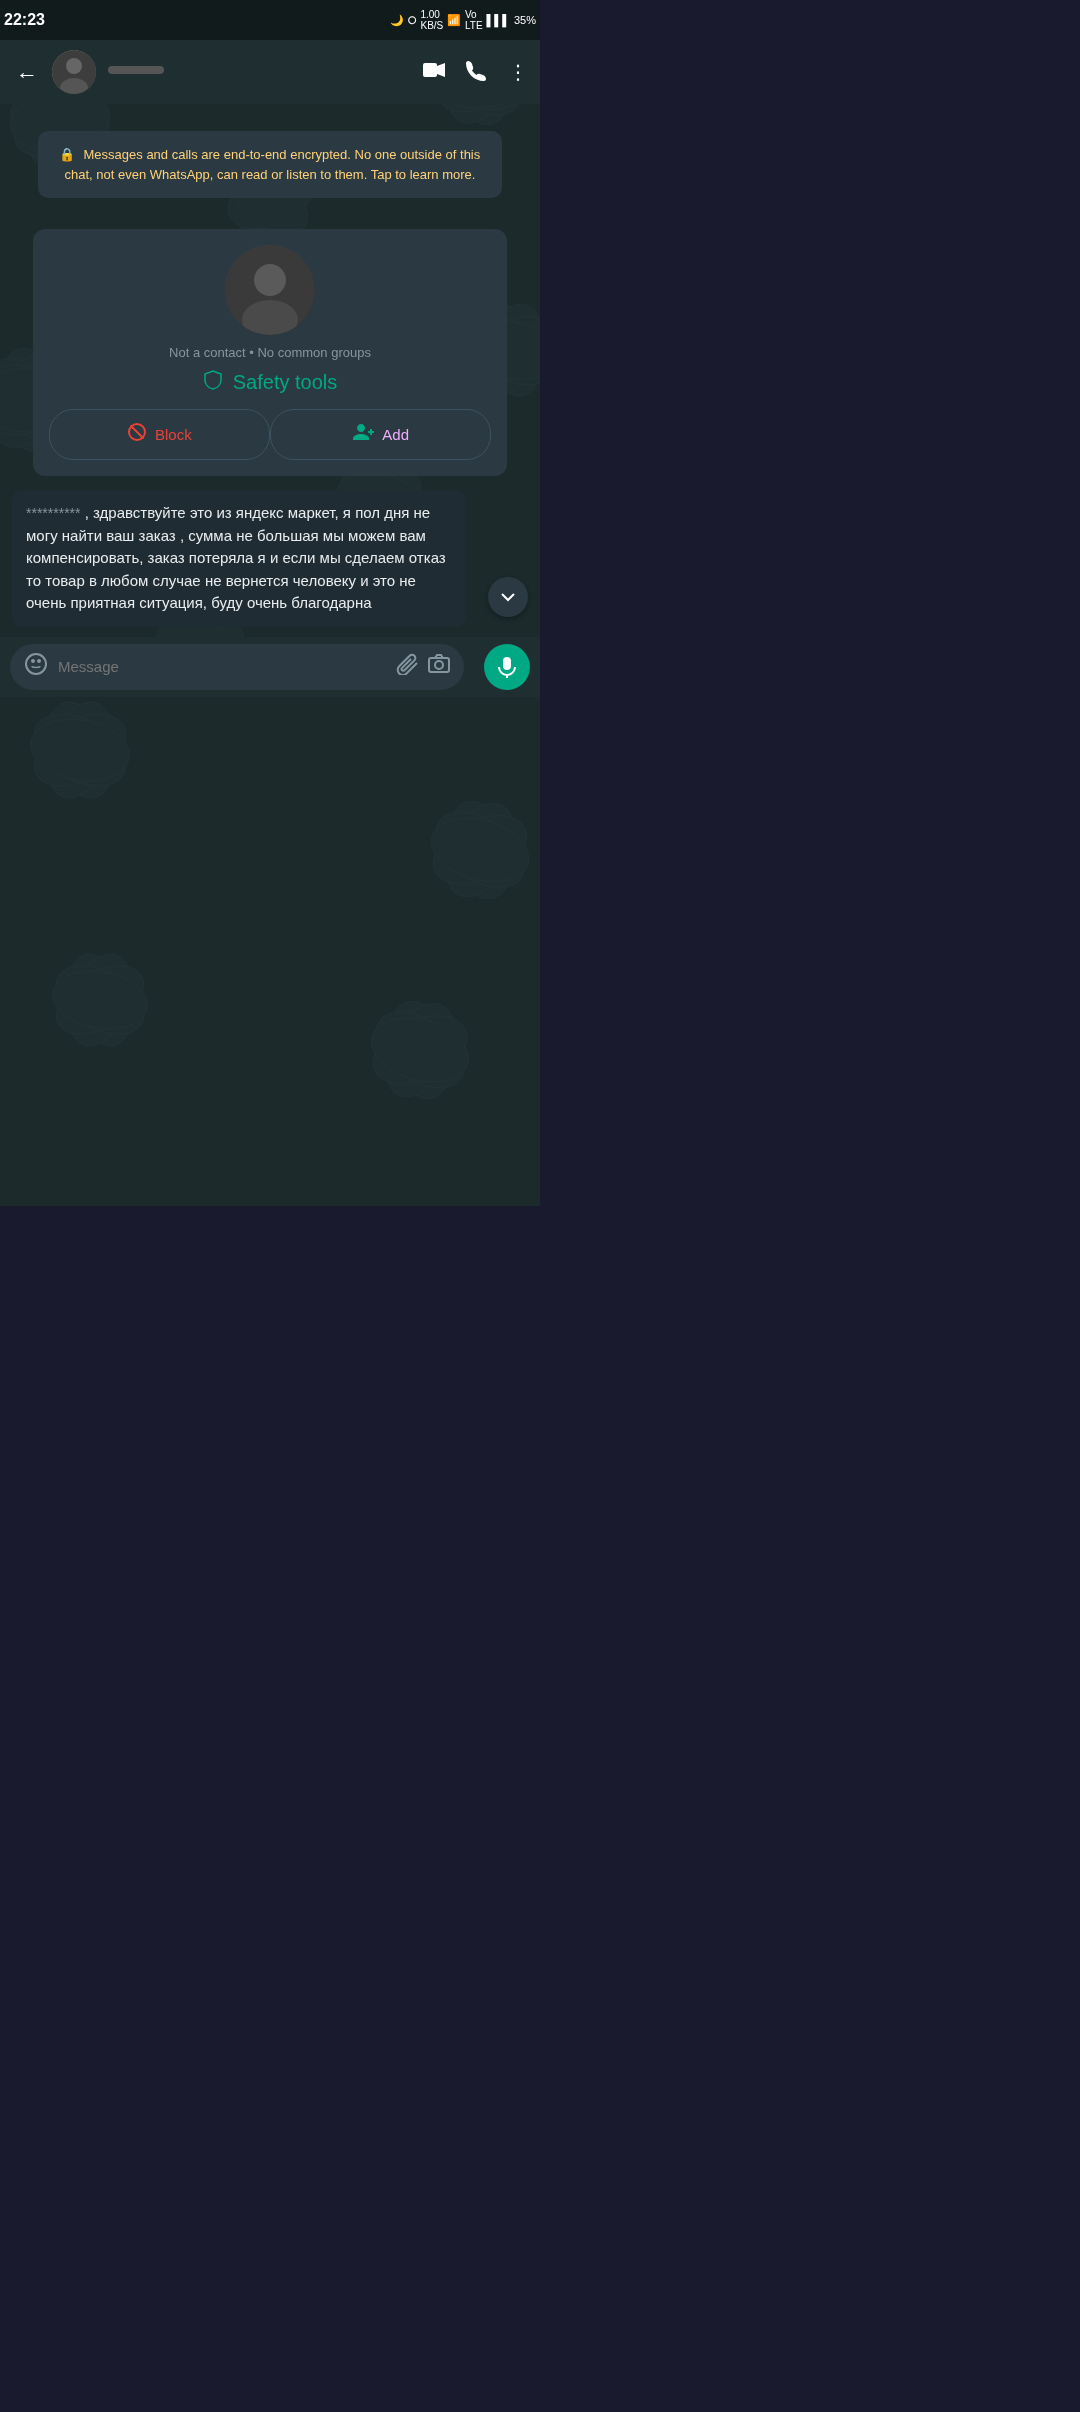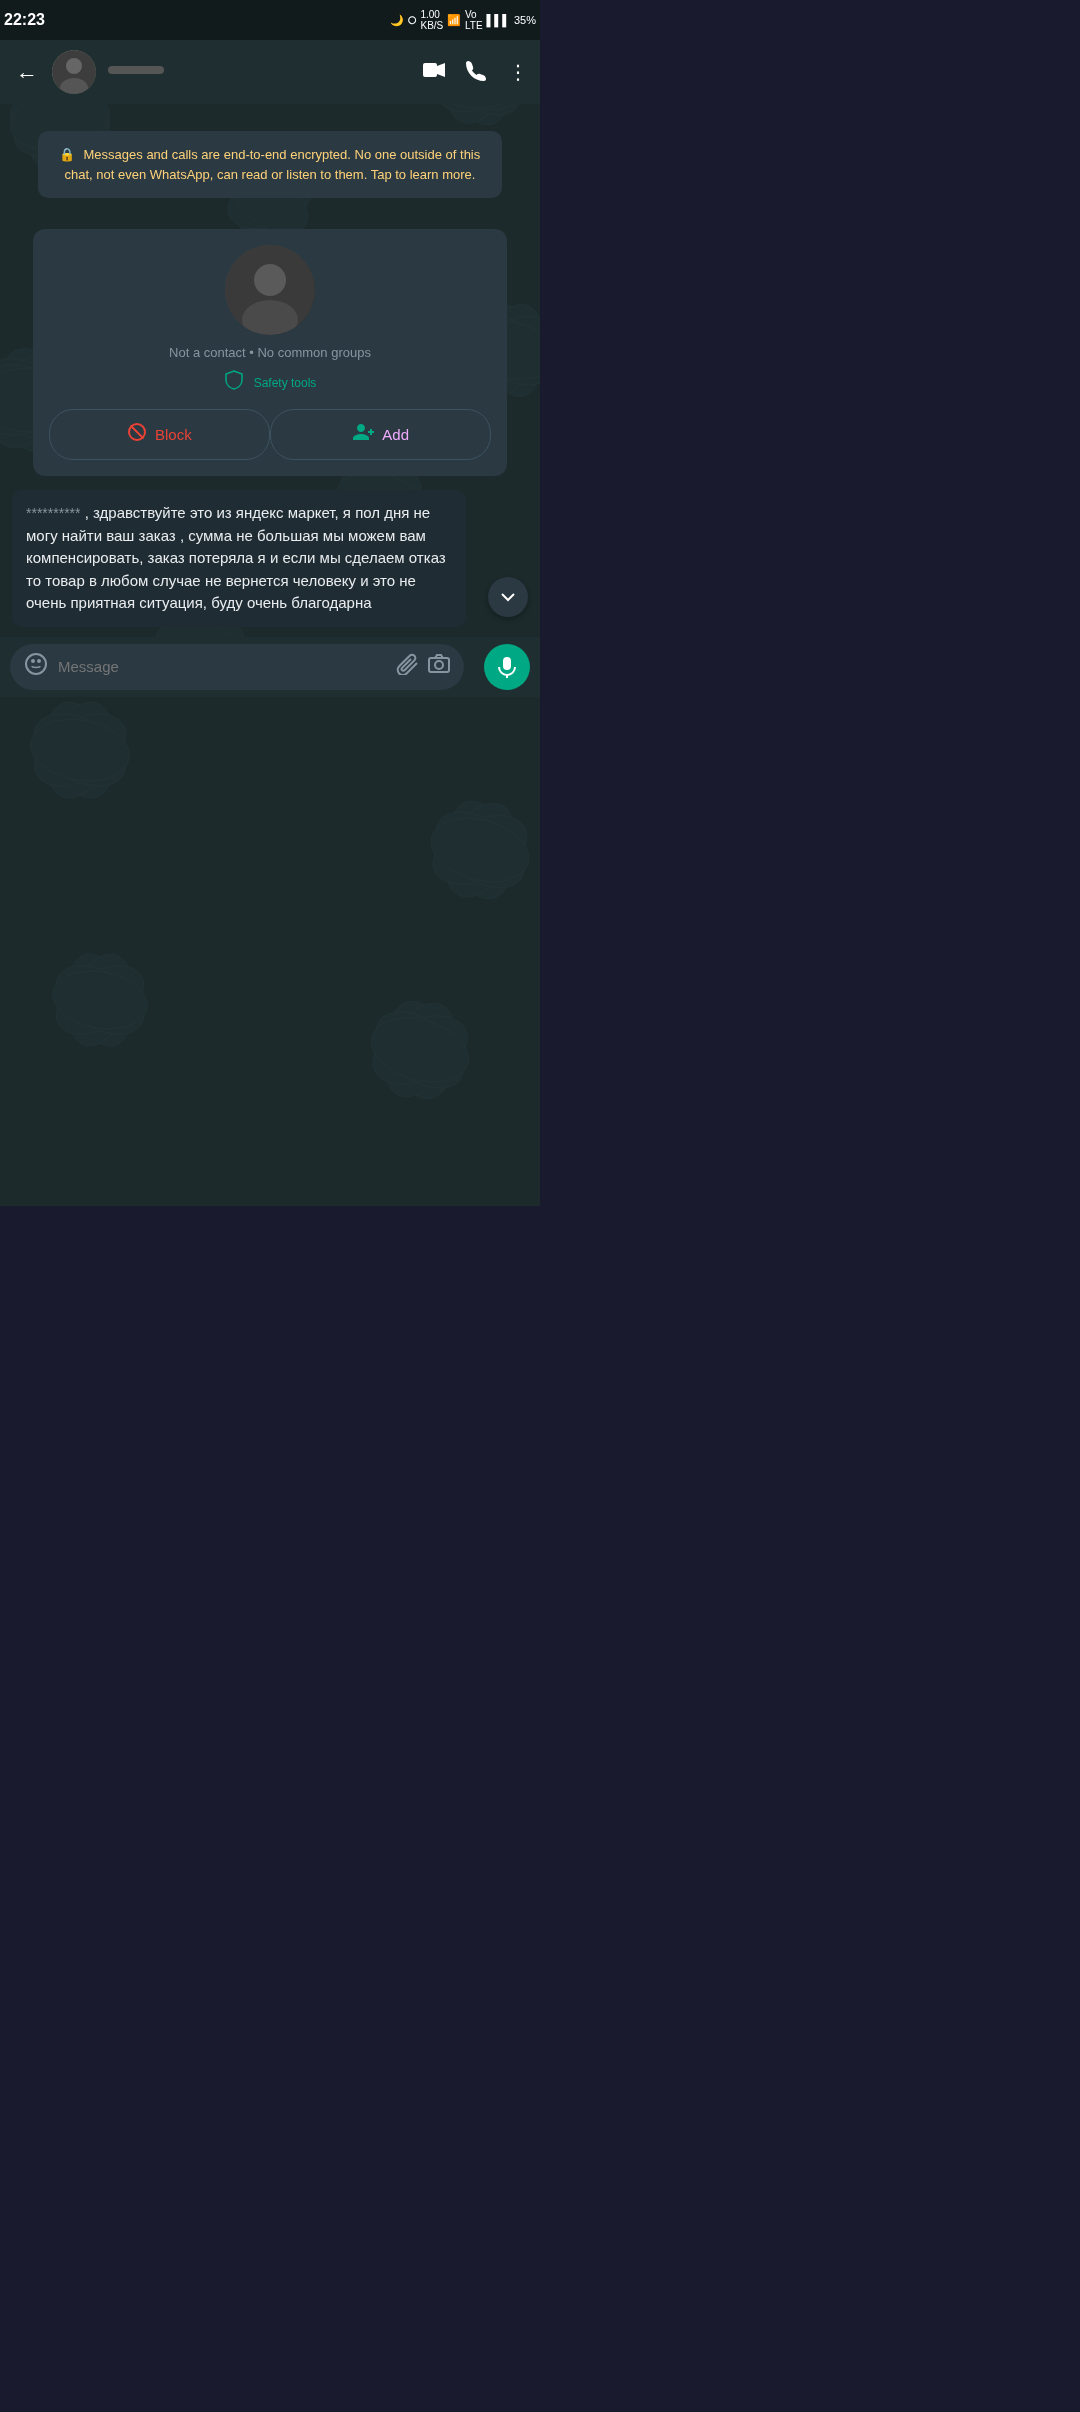--- a/index.html
+++ b/index.html
@@ -179,21 +179,21 @@
     }
 
     .contact-status-text {
       color: #8696a0;
       font-size: 13px;
       text-align: center;
     }
 
     .safety-tools-btn {
       color: #00a884;
-      font-size: 12px;
+      font-size: 20px;
       display: flex;
       align-items: center;
       gap: 10px;
       cursor: pointer;
       font-weight: 500;
     }
 
     .safety-icon {
       font-size: 18px;
     }

